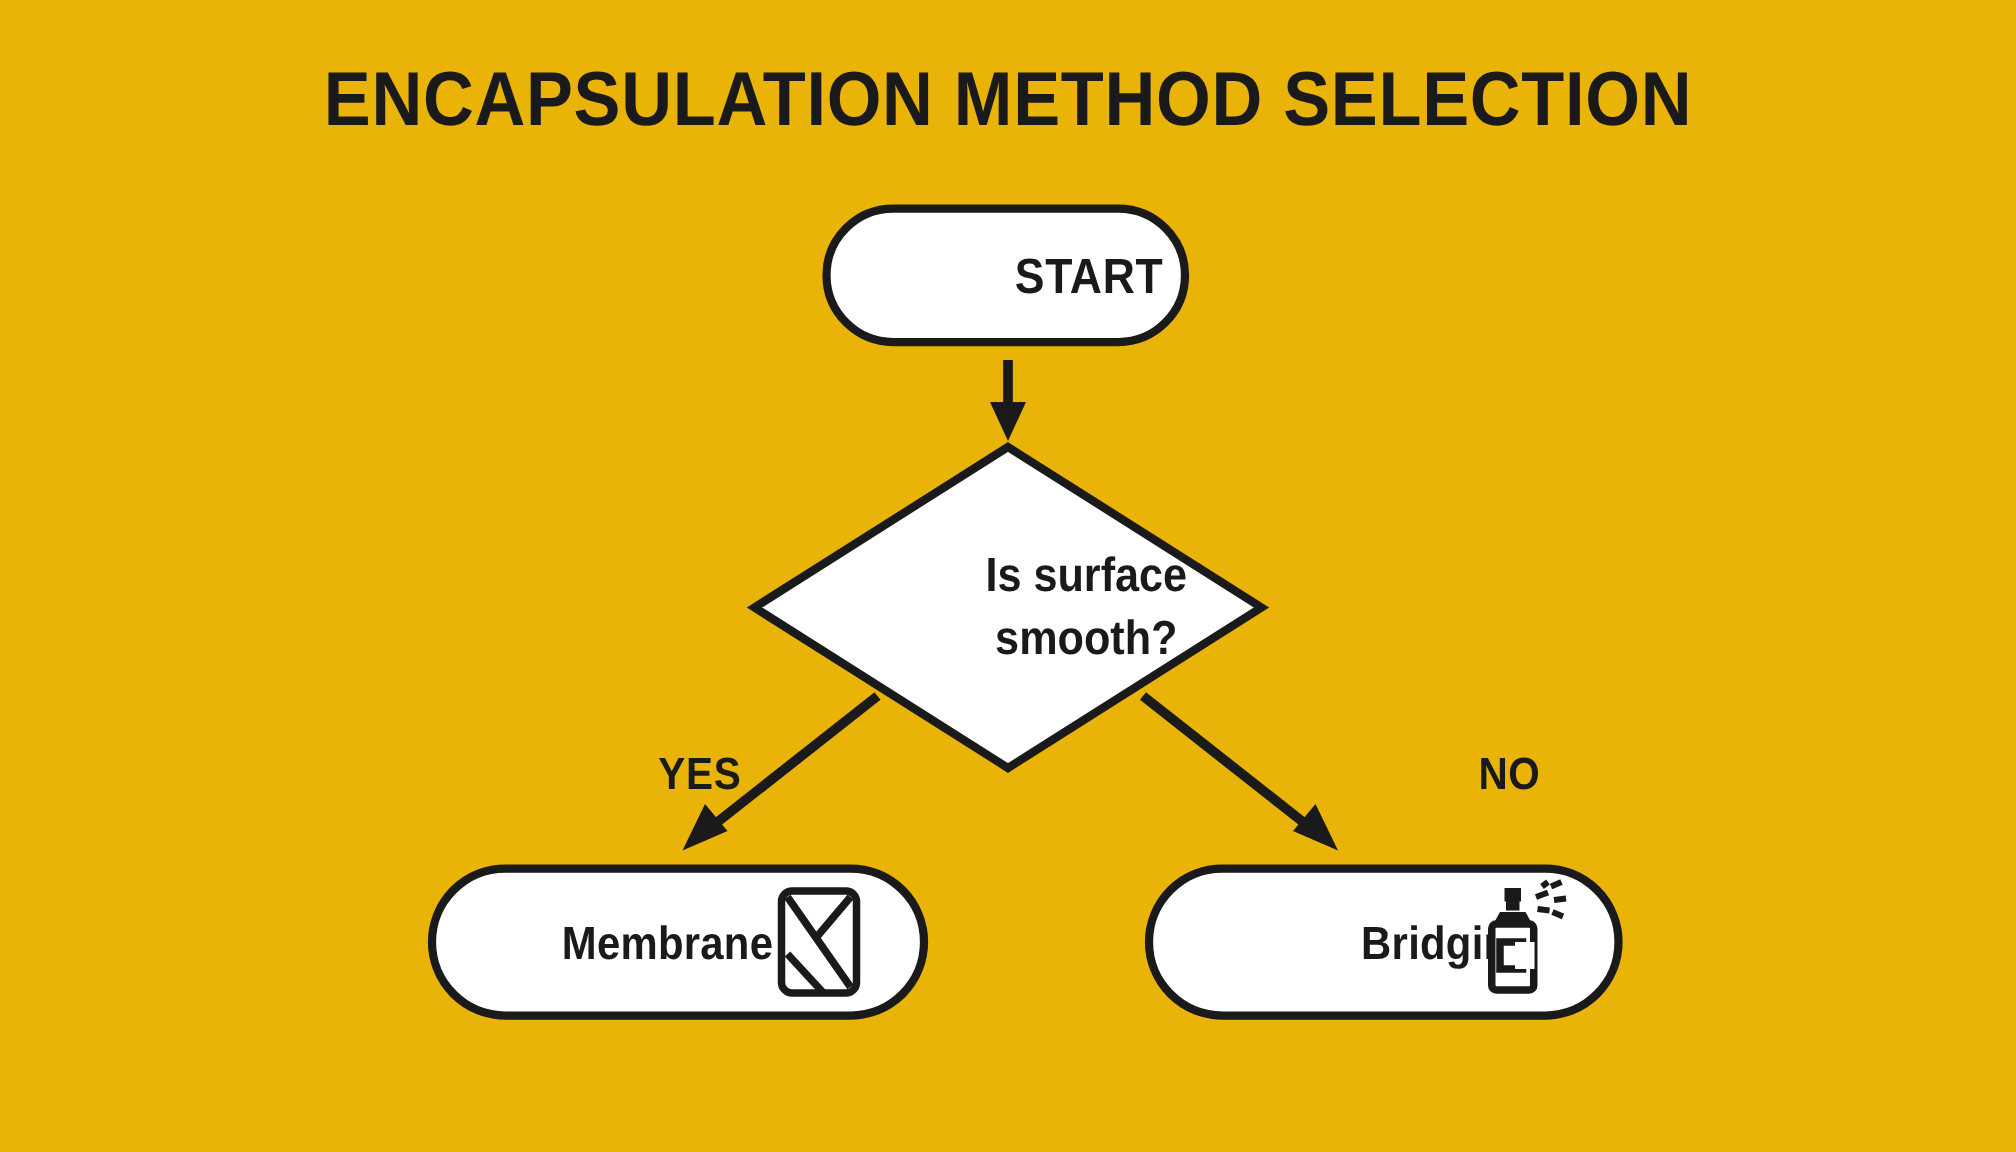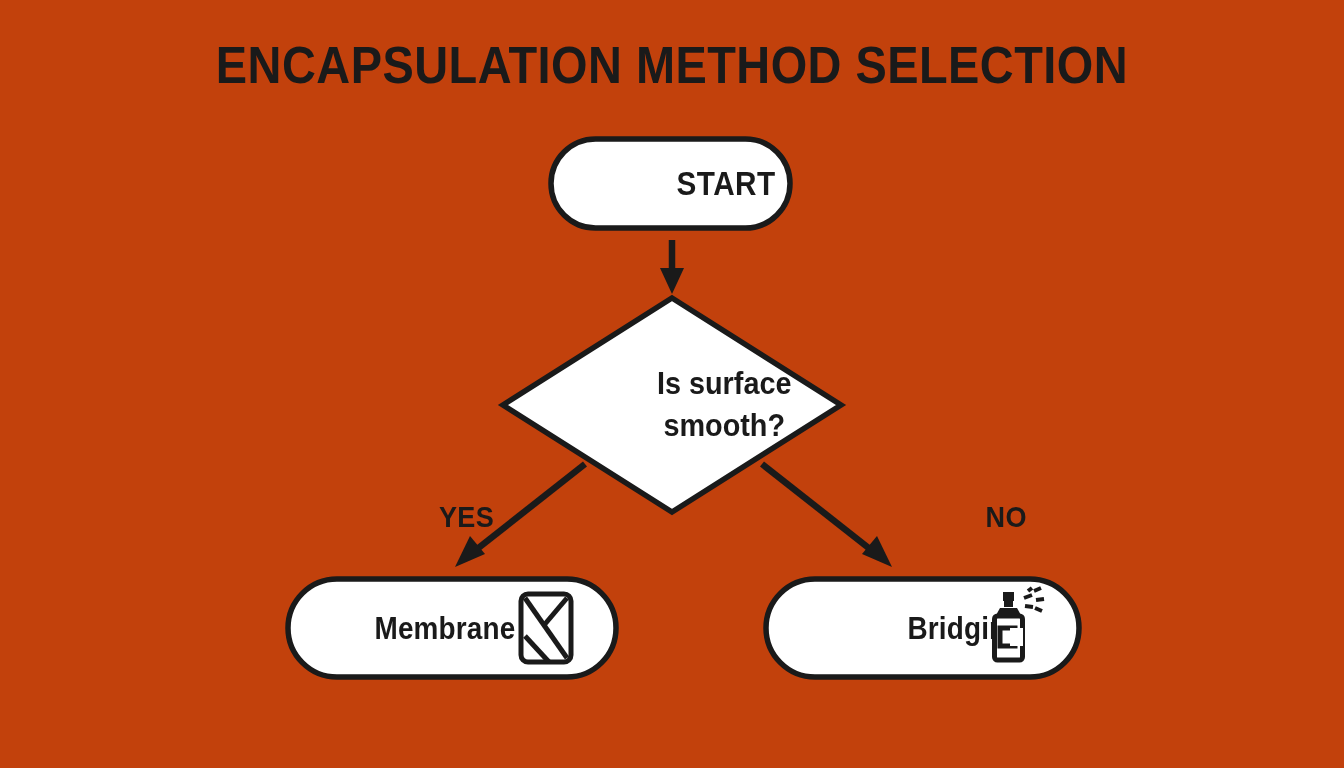--- a/index.html
+++ b/index.html
@@ -10,21 +10,21 @@
     width: 1344px;
     height: 768px;
     background: #fdfdfc;
     font-family: "Liberation Sans", sans-serif;
     overflow: hidden;
   }
   #canvas {
     position: relative;
     width: 1344px;
     height: 768px;
-    background: #c2410c;
+    background: #eab308;
   }
   #flow-svg {
     position: absolute;
     left: 0;
     top: 0;
     width: 1344px;
     height: 768px;
   }
   .diagram-title {
     position: absolute;

